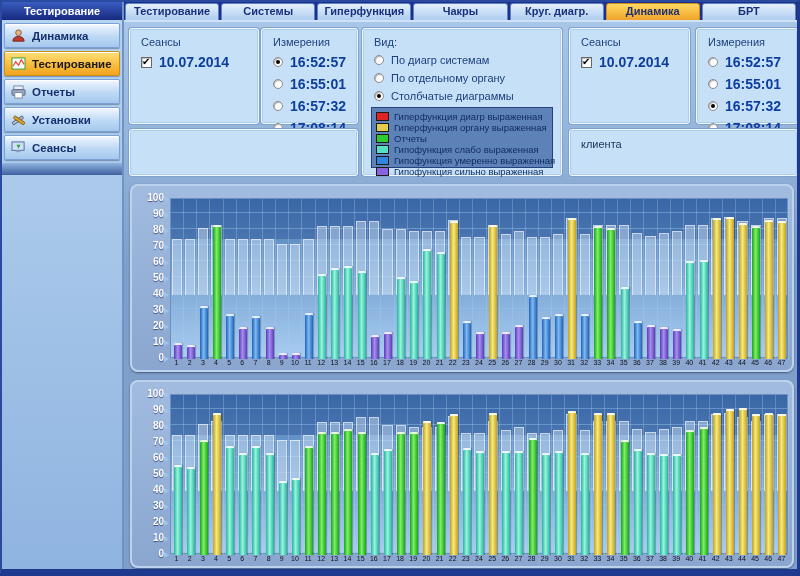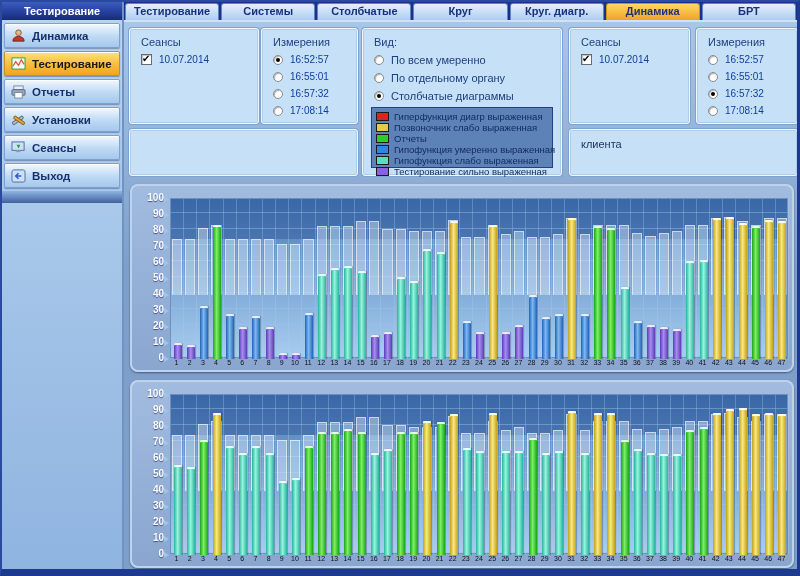--- a/index.html
+++ b/index.html
@@ -36,21 +36,21 @@
     border-bottom:none; border-radius:3px 3px 0 0; cursor:pointer; white-space:nowrap; overflow:hidden; }
   .tab.active { background:linear-gradient(#ffd863,#f0a32a); border-color:#c8901c; color:#203070; }
   .content { position:absolute; top:18px; left:0; right:0; bottom:0;
     background:linear-gradient(#a8c6e8,#7e9fca 45%,#7e9fca); border-top:2px solid #cfe2f6; }
 
   
   .panel { position:absolute; background:#c6e0f8; border:1px solid #f0f7ff; border-radius:3px;
     box-shadow:0 0 0 1px #7fa3cf, inset 0 0 0 1px #aecde9; }
   .panel .title { font-size:11px; color:#1c3f7e; padding:7px 0 0 11px; }
   .row { display:flex; align-items:center; gap:7px; margin:6px 0 0 11px; }
-  .val { font-size:10px; font-weight:normal; color:#0d3e9e; }
+  .val { font-size:14px; font-weight:bold; color:#0d3e9e; }
   .opt-label { font-size:11px; color:#1c3f7e; }
   .cb { width:11px; height:11px; background:#fff; border:1px solid #6a6a6a; position:relative; flex:none;
     box-shadow:inset 1px 1px 1px rgba(0,0,0,.25); cursor:pointer; }
   .cb.checked::after { content:"✔"; position:absolute; left:0px; top:-2px; font-size:10px; color:#000; }
   .rd { width:10px; height:10px; border-radius:50%; background:#fff; border:1px solid #8a8a8a; position:relative;
     flex:none; box-shadow:inset 1px 1px 1px rgba(0,0,0,.3); cursor:pointer; }
   .rd.sel::after { content:""; position:absolute; left:2px; top:2px; width:4px; height:4px; border-radius:50%; background:#000; }
   .legend { position:absolute; left:8px; right:8px; top:78px; bottom:7px; background:#5d82b8;
     border:1px solid #24407e; padding:3px 4px; display:flex; flex-direction:column; justify-content:space-around; }
   .lg-row { display:flex; align-items:center; gap:5px; }
@@ -137,39 +137,30 @@
         <div class="sb-btn">
           <span class="ico">
             <svg width="15" height="14" viewBox="0 0 16 15">
               <rect x="1" y="1" width="13" height="9" fill="#cfe0f4" stroke="#4a6aa0"></rect>
               <rect x="5" y="10" width="5" height="2" fill="#8aa0c0"></rect>
               <path d="M6 4h4l-2 4z" fill="#2a9d2a"></path>
             </svg>
           </span>
           <span>Сеансы</span>
         </div>
-        <div class="sb-btn">
-          <span class="ico">
-            <svg width="15" height="14" viewBox="0 0 16 15">
-              <rect x="1" y="1" width="14" height="13" rx="2" fill="#cfe0f4" stroke="#4a6aa0"></rect>
-              <path d="M11 7.5H5M8 4.5l-3 3 3 3" stroke="#2a5ad0" stroke-width="1.6" fill="none"></path>
-            </svg>
-          </span>
-          <span>Выход</span>
-        </div>
       </div>
     <div class="sb-footer"></div>
   </aside>
 
   <div class="main">
     <nav class="tabbar" id="tabbar">
         <div class="tab">Тестирование</div>
         <div class="tab">Системы</div>
-        <div class="tab">Столбчатые</div>
-        <div class="tab">Круг</div>
+        <div class="tab">Гиперфункция</div>
+        <div class="tab">Чакры</div>
         <div class="tab">Круг. диагр.</div>
         <div class="tab active">Динамика</div>
         <div class="tab">БРТ</div>
       </nav>
     <div class="content">
 
       <div class="panel" style="left:5px; top:6px; width:130px; height:96px;">
         <div class="title">Сеансы</div>
         <div class="row">
           <span class="cb checked"></span>
@@ -197,55 +188,55 @@
               <span class="val">17:08:14</span>
             </div>
           </div>
       </div>
 
       <div class="panel" style="left:238px; top:6px; width:200px; height:148px;">
         <div class="title">Вид:</div>
         <div id="view-opts">
             <div class="row">
               <span class="rd"></span>
-              <span class="opt-label">По всем умеренно</span>
+              <span class="opt-label">По диагр системам</span>
             </div>
             <div class="row">
               <span class="rd"></span>
               <span class="opt-label">По отдельному органу</span>
             </div>
             <div class="row">
               <span class="rd sel"></span>
               <span class="opt-label">Столбчатые диаграммы</span>
             </div>
           </div>
         <div class="legend" id="legend">
             <div class="lg-row">
               <span class="lg-sw" style="background: rgb(224, 34, 34);"></span>
               <span class="lg-label">Гиперфункция диагр выраженная</span>
             </div>
             <div class="lg-row">
               <span class="lg-sw" style="background: rgb(227, 203, 78);"></span>
-              <span class="lg-label">Позвоночник слабо выраженная</span>
+              <span class="lg-label">Гиперфункция органу выраженная</span>
             </div>
             <div class="lg-row">
               <span class="lg-sw" style="background: rgb(46, 204, 46);"></span>
               <span class="lg-label">Отчеты</span>
             </div>
             <div class="lg-row">
+              <span class="lg-sw" style="background: rgb(85, 223, 195);"></span>
+              <span class="lg-label">Гипофункция слабо выраженная</span>
+            </div>
+            <div class="lg-row">
               <span class="lg-sw" style="background: rgb(46, 134, 224);"></span>
               <span class="lg-label">Гипофункция умеренно выраженная</span>
             </div>
             <div class="lg-row">
-              <span class="lg-sw" style="background: rgb(85, 223, 195);"></span>
-              <span class="lg-label">Гипофункция слабо выраженная</span>
-            </div>
-            <div class="lg-row">
               <span class="lg-sw" style="background: rgb(138, 98, 221);"></span>
-              <span class="lg-label">Тестирование сильно выраженная</span>
+              <span class="lg-label">Гипофункция сильно выраженная</span>
             </div>
           </div>
       </div>
 
       <div class="panel" style="left:445px; top:6px; width:121px; height:96px;">
         <div class="title">Сеансы</div>
         <div class="row">
           <span class="cb checked"></span>
           <span class="val">10.07.2014</span>
         </div>

